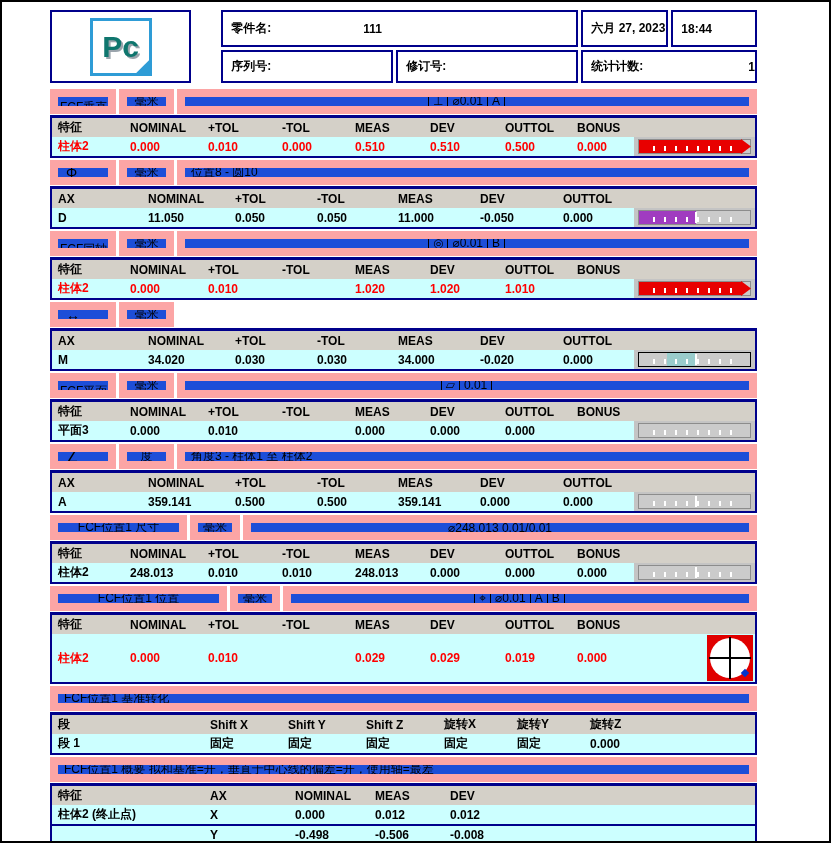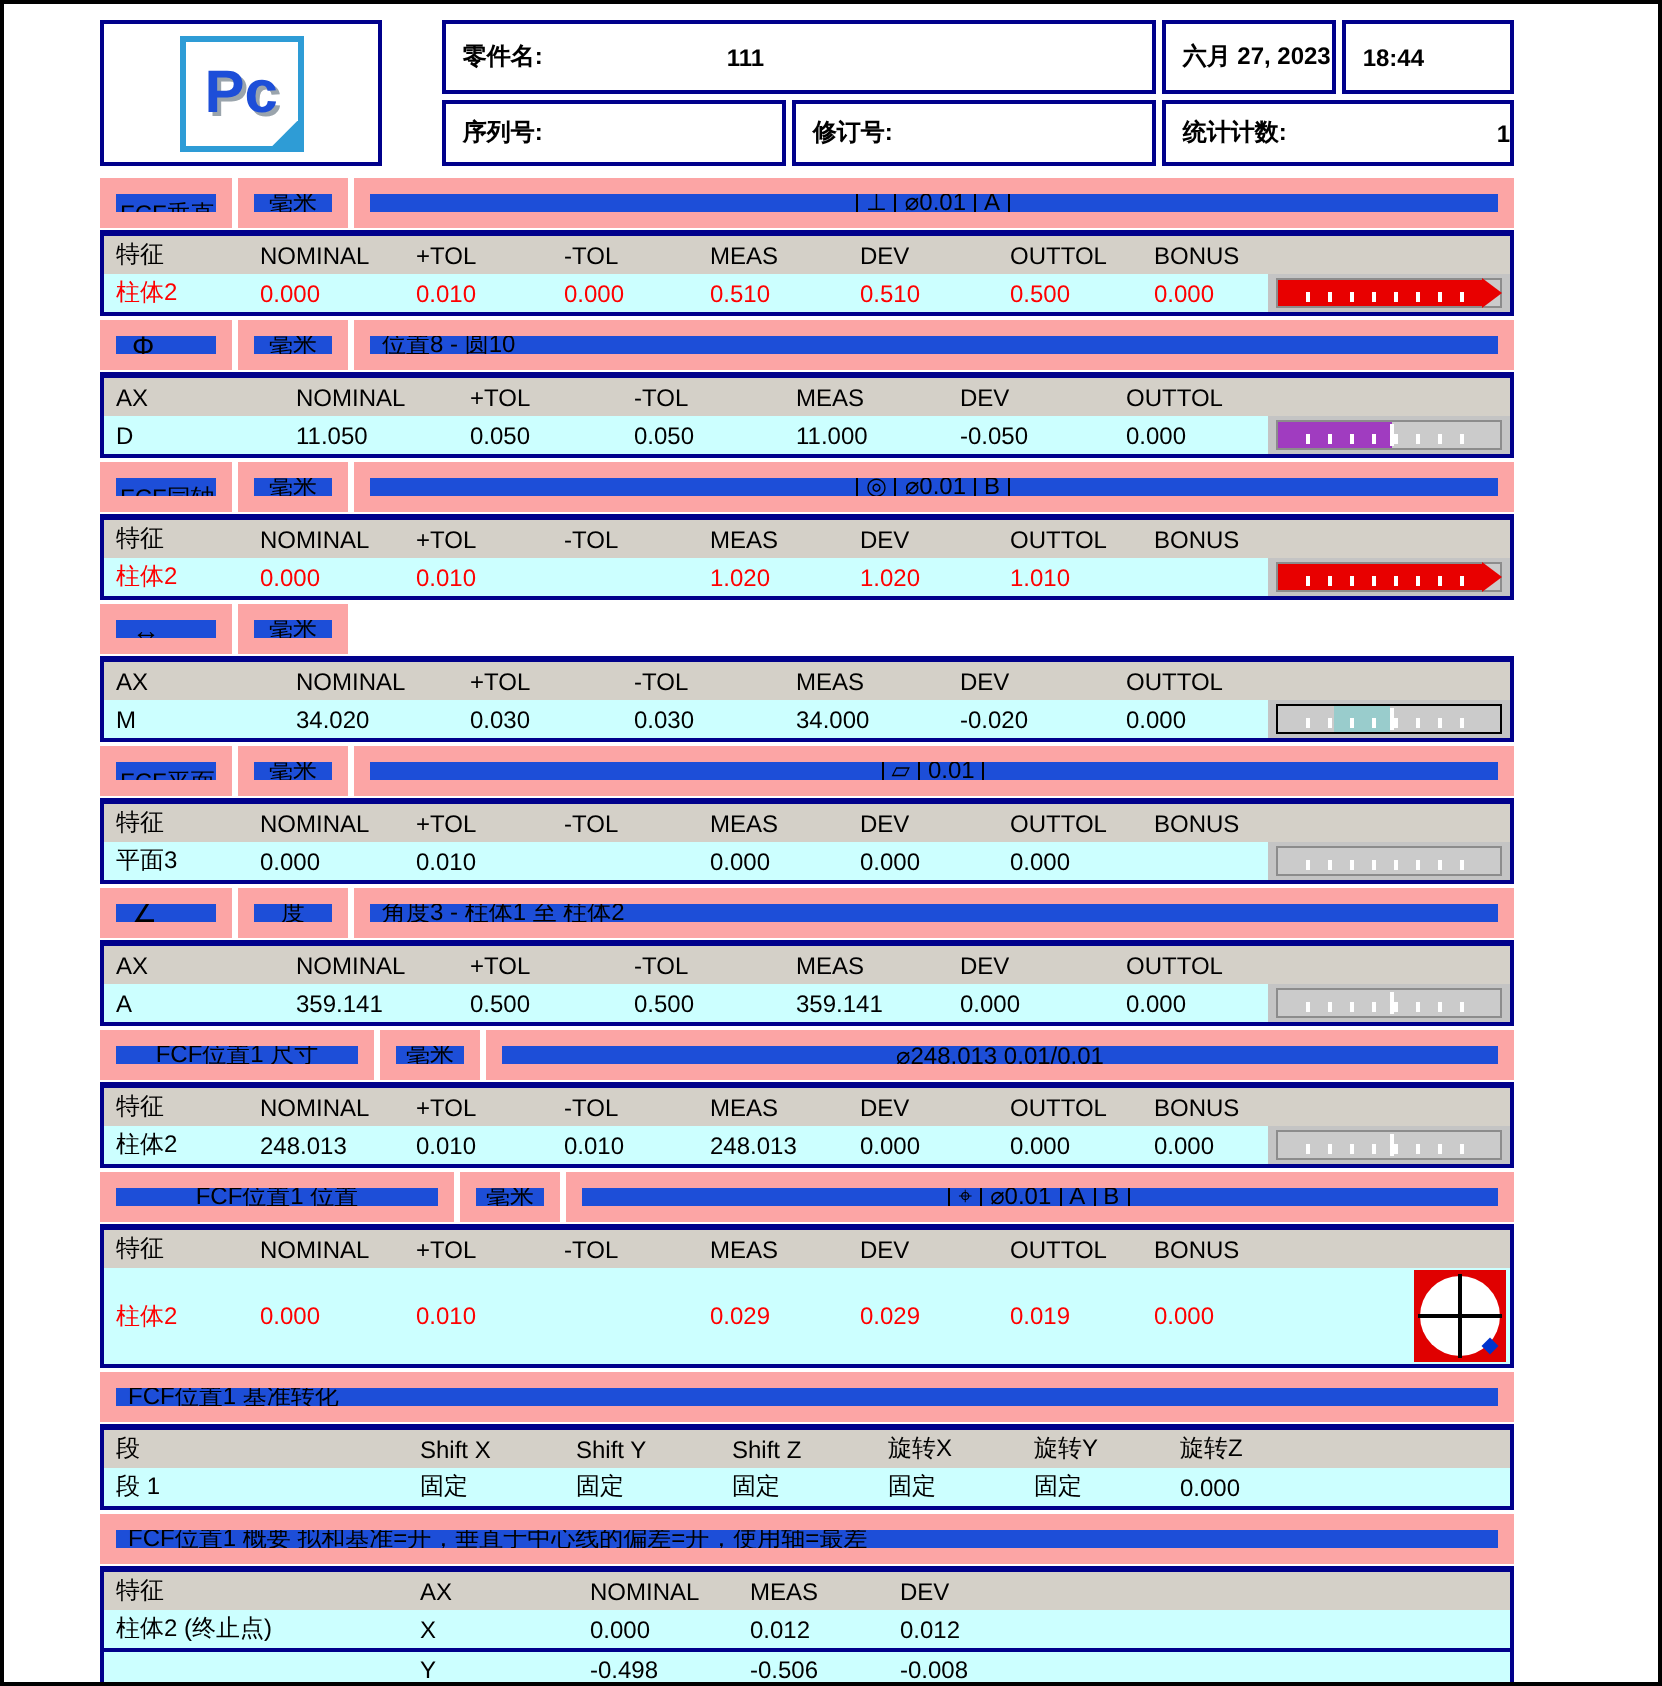--- a/index.html
+++ b/index.html
@@ -20,21 +20,21 @@
   .hright { flex:1; display:flex; flex-direction:column; gap:3px;margin-left:27px; }
   .hrow { display:flex; gap:3px; }
   .hrow1 { height:37px; } .hrow2 { height:33px; }
   .hc { border:2px solid #00008B; background:#fff; display:flex; align-items:center;
         padding-left:8px; font-weight:bold; white-space:nowrap; overflow:hidden; }
   .hc-part { width:357px; } .hc-date { width:87px; } .hc-time { flex:1; }
   .hc-rev { width:182px; } .hc-serial { width:172px; } .hc-stat { flex:1; }
   .hvalue-part { margin-left:92px; } .hvalue-stat { margin-left:105px; }
   .logo { position:relative; width:62px; height:58px; border:3px solid #2E9CD6;
     background:#fff; display:flex; align-items:center; justify-content:center; overflow:hidden; }
-  .logo-text { font-size:30px; font-weight:bold; color:#1d4ed8;
+  .logo-text { font-size:30px; font-weight:bold; color:#0f766e;
     text-shadow:2px 2px 0 #9aa4ac; line-height:1; }
   .logo-fold { position:absolute; right:-1px; bottom:-1px; width:14px; height:14px;
     background:#2E9CD6; clip-path:polygon(100% 0,100% 100%,0 100%); }
 
   
   .section { margin-bottom:2px; }
   .strip { display:flex; gap:3px; margin-bottom:1px; }
   .scell { background:#1d4ed8; border:8px solid #fca5a5; height:25px;
     display:flex; align-items:center; white-space:nowrap; overflow:hidden; }
   .sc-title { width:66px; display:block; line-height:13px; padding:4px 0 0 2px;
@@ -44,21 +44,21 @@
   .sc-sym { width:66px; padding-left:8px; font-size:14px; }
   .sc-unit { justify-content:center; }
   .sc-main { flex:1; position:relative; }
   .sc-main.center { justify-content:center; }
   .sc-main.left { padding-left:6px; }
   .fcf { display:inline-flex; }
   .fcf-box { border:1px solid #000; padding:0 4px; height:17px; line-height:15px;
     margin-left:-1px; text-align:center; }
 
   .tbl { border:2px solid #00008B; border-top-width:3px; background:#CCFFFF; }
-  .trow { display:grid; height:19px; align-items:center; background:#CCFFFF; }
+  .trow { display:grid; height:19px; align-items:center; background:#CCFFFF;font-weight:bold; }
   .thead { background:#D4D0C8; }
   .tall { height:48px; }
   .sep { border-top:2px solid #00008B; }
   .tcell { padding-left:6px; white-space:nowrap; overflow:hidden; }
   .redrow .tcell { color:#FF0000; }
   .grid-fcf     { grid-template-columns:72px 78px 74px 73px 75px 75px 72px 63px 1fr; }
   .grid-ax      { grid-template-columns:90px 87px 82px 81px 82px 83px 77px 1fr; }
   .grid-datum   { grid-template-columns:152px 78px 78px 78px 73px 73px 70px 1fr; }
   .grid-summary { grid-template-columns:152px 85px 80px 75px 80px 1fr; }
   .lastcell { height:100%; padding:0; position:relative; }

